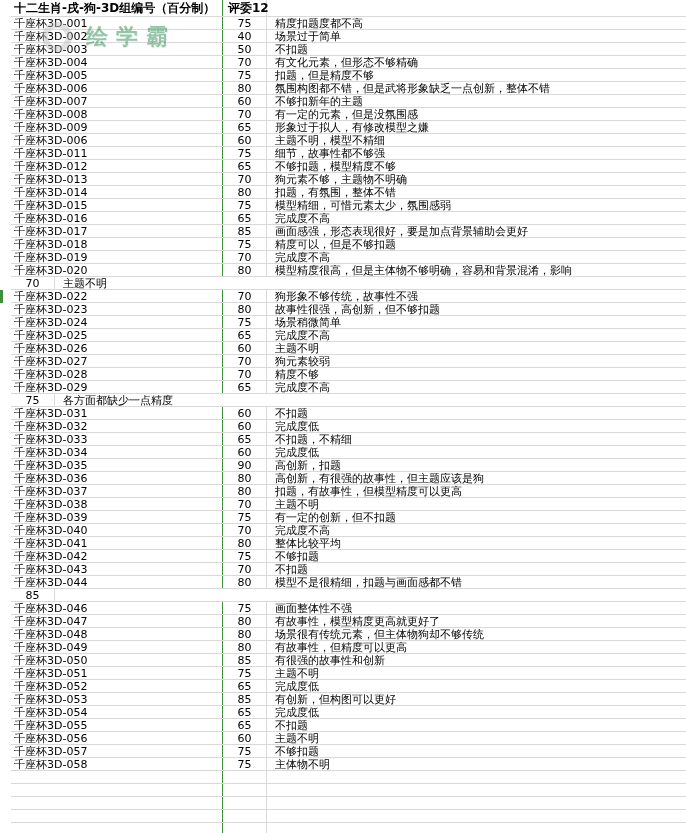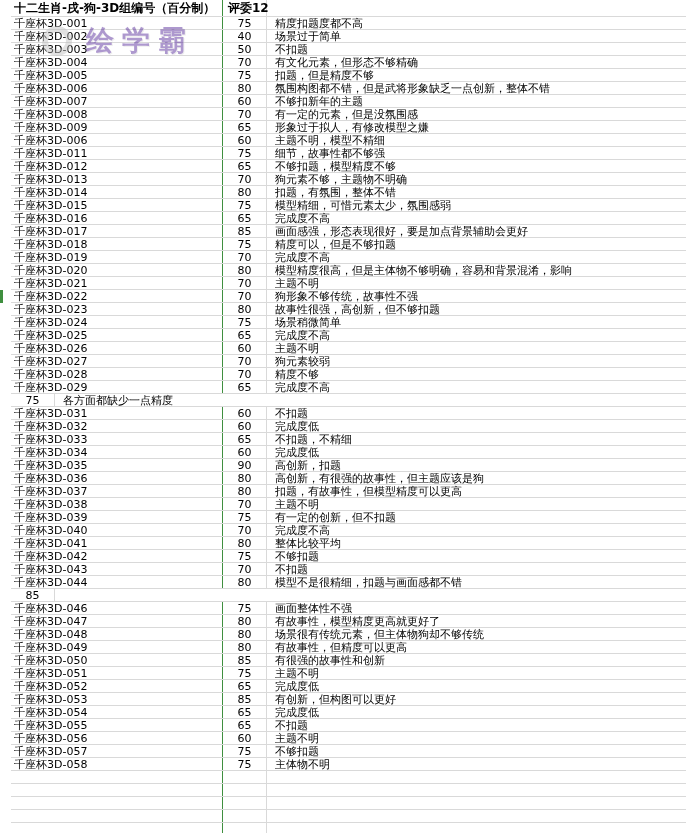--- a/index.html
+++ b/index.html
@@ -70,23 +70,23 @@
     z-index:5;
   }
   .watermark .wm-logo{
     width:30px;height:30px;
     border:6px solid #bdbdbd;
     border-radius:50%;
     box-sizing:border-box;
     margin-right:14px;
   }
   .watermark .wm-text{
-    font-size:28px;
+    font-size:22px;
     font-weight:bold;
-    color:#4c1d95;
+    color:#15803d;
     letter-spacing:8px;
     text-shadow:1px 1px 0 #dcdcdc;
   }
   .selection-marker{
     position:absolute;
     left:0;
     width:3px;height:13px;
     background:#3f8f3f;
     z-index:6;
   }
@@ -197,21 +197,20 @@
         <div class="cell col-a">千座杯3D-019</div>
         <div class="cell col-b">70</div>
         <div class="cell col-c">完成度不高</div>
       </div>
       <div class="row">
         <div class="cell col-a">千座杯3D-020</div>
         <div class="cell col-b">80</div>
         <div class="cell col-c">模型精度很高，但是主体物不够明确，容易和背景混淆，影响</div>
       </div>
       <div class="row">
-        <div class="cell col-a">千座杯3D-021</div>
         <div class="cell col-b">70</div>
         <div class="cell col-c">主题不明</div>
       </div>
       <div class="row">
         <div class="cell col-a">千座杯3D-022</div>
         <div class="cell col-b">70</div>
         <div class="cell col-c">狗形象不够传统，故事性不强</div>
       </div>
       <div class="row">
         <div class="cell col-a">千座杯3D-023</div>

